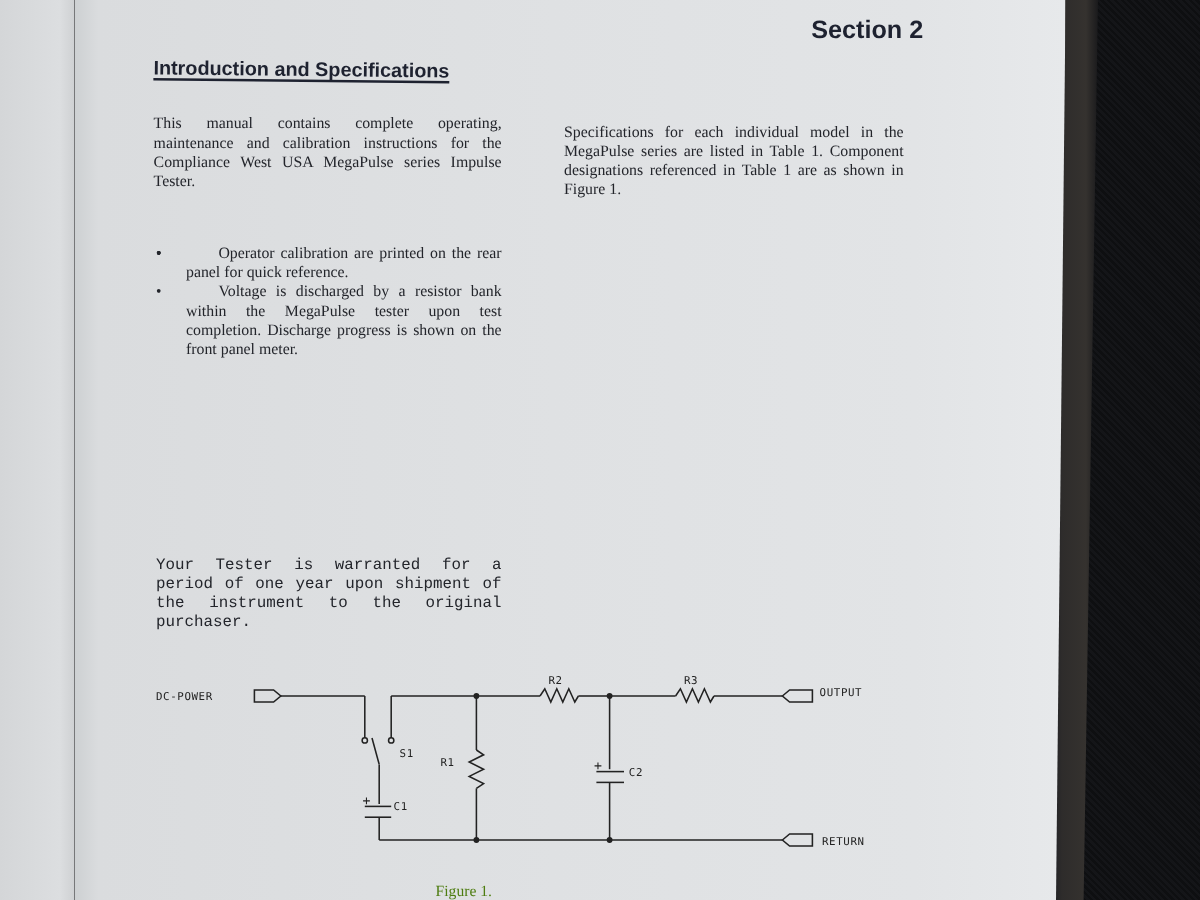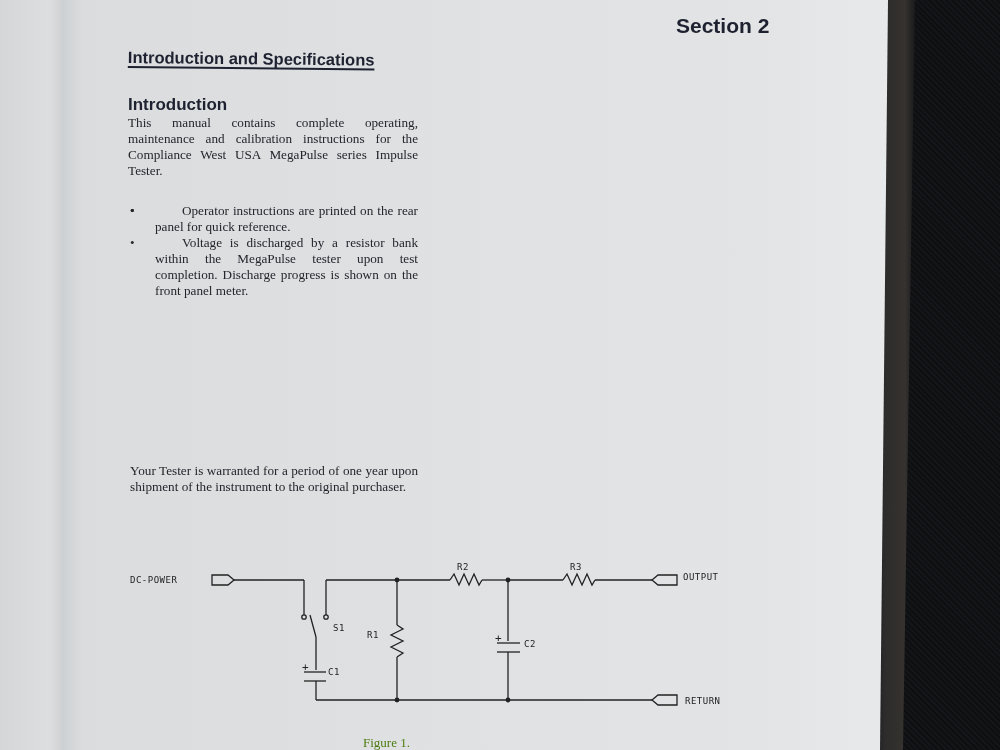--- a/index.html
+++ b/index.html
@@ -49,64 +49,64 @@
   .col-left { position: absolute; left: 128px; top: 95px; width: 290px; }
   .col-right { position: absolute; left: 470px; top: 102px; width: 283px; }
   .bullets { position: absolute; left: 128px; top: 203px; width: 290px; }
   .bullet { position: relative; padding-left: 27px; }
   .bullet .dot {
     position: absolute; left: 2px; top: 0; font-size: 13px; color: #23252b;
   }
   .bullet .txt { text-indent: 27px; display: block; text-align: justify; }
   .bullet.b1 .txt, .bullet.b2 .txt { margin-left: 10px; }
   .bullet.b3, .bullet.b4 { padding-left: 27px; }
-  .warranty { position: absolute; left: 130px; top: 463px; width: 288px; }
+  .warranty { position: absolute; left: 130px; top: 463px; width: 288px; font-family: Liberation Mono, monospace; }
   .circuit { position: absolute; left: 130px; top: 555px; }
   .caption { position: absolute; left: 363px; top: 735px; font-size: 13px; color: #4d7c0f; }
   .clabel { font-family: "DejaVu Sans Mono", monospace; font-size: 9px; fill: #222; letter-spacing: 0.5px; }
 </style>
 </head>
 <body>
 
 <div class="fabric"></div>
 <div class="binder"></div>
 <div class="page-left"></div>
 
 <div class="page"></div>
 
 <div class="section-title">Section 2</div>
 <div class="chapter-title">Introduction and Specifications</div>
 
 <div class="col-left">
-  <h2 class="h2">Introduction</h2>
   <p class="body-text">This manual contains complete operating, maintenance and calibration instructions for the Compliance West USA MegaPulse series Impulse Tester.</p>
 </div>
 
 <div class="bullets">
   <div class="bullet b1">
     <span class="dot">•</span>
   </div>
   <div class="bullet b2">
     <span class="dot">•</span>
   </div>
   <div class="bullet b3">
     <span class="dot">•</span>
-    <span class="txt body-text">Operator instructions are printed on the rear panel for quick reference.</span>
+    <span class="txt body-text">Operator calibration are printed on the rear panel for quick reference.</span>
   </div>
   <div class="bullet b4">
     <span class="dot">•</span>
     <span class="txt body-text">Voltage is discharged by a resistor bank within the MegaPulse tester upon test completion.  Discharge progress is shown on the front panel meter.</span>
   </div>
 </div>
 
 <div class="warranty">
   <p class="body-text">Your Tester is warranted for a period of one year upon shipment of the instrument to the original purchaser.</p>
 </div>
 
 <div class="col-right">
+  <p class="body-text">Specifications for each individual model in the MegaPulse series are listed in Table 1. Component designations referenced in Table 1 are as shown in Figure 1.</p>
 </div>
 
 <svg class="circuit" width="620" height="170" viewBox="0 0 620 170">
   <g stroke="#222" stroke-width="1.3" fill="none">
 
     <path d="M82 20 L98 20 L104 25 L98 30 L82 30 Z"></path>
     <line x1="104" y1="25" x2="174" y2="25"></line>
     <line x1="174" y1="25" x2="174" y2="60"></line>
     <circle cx="174" cy="62" r="2.2" fill="#e0e2e4"></circle>
 

